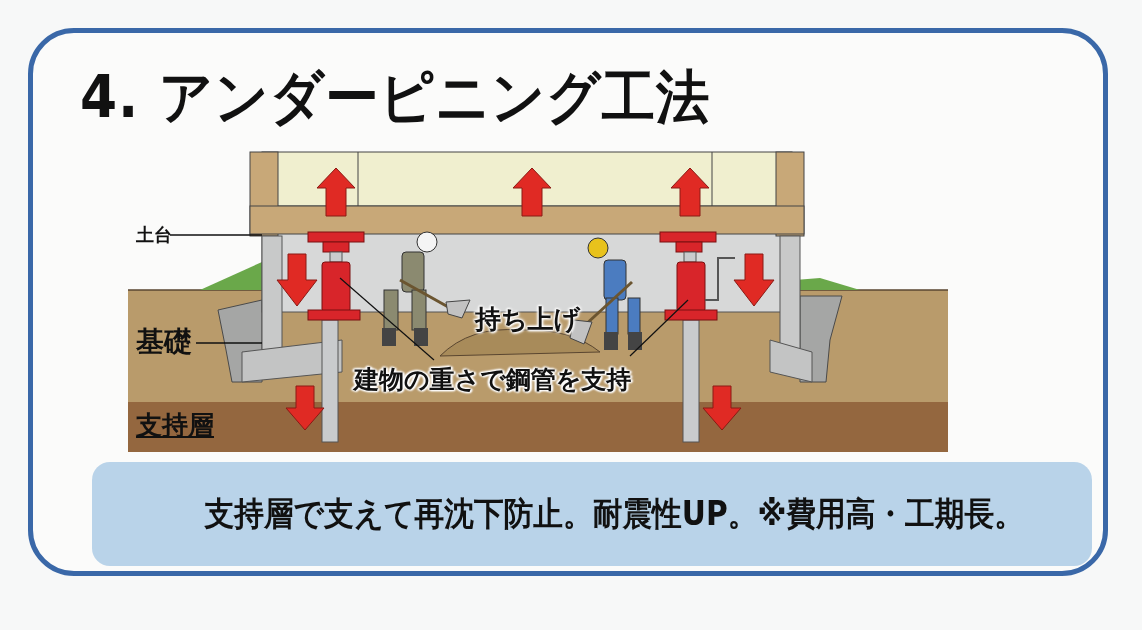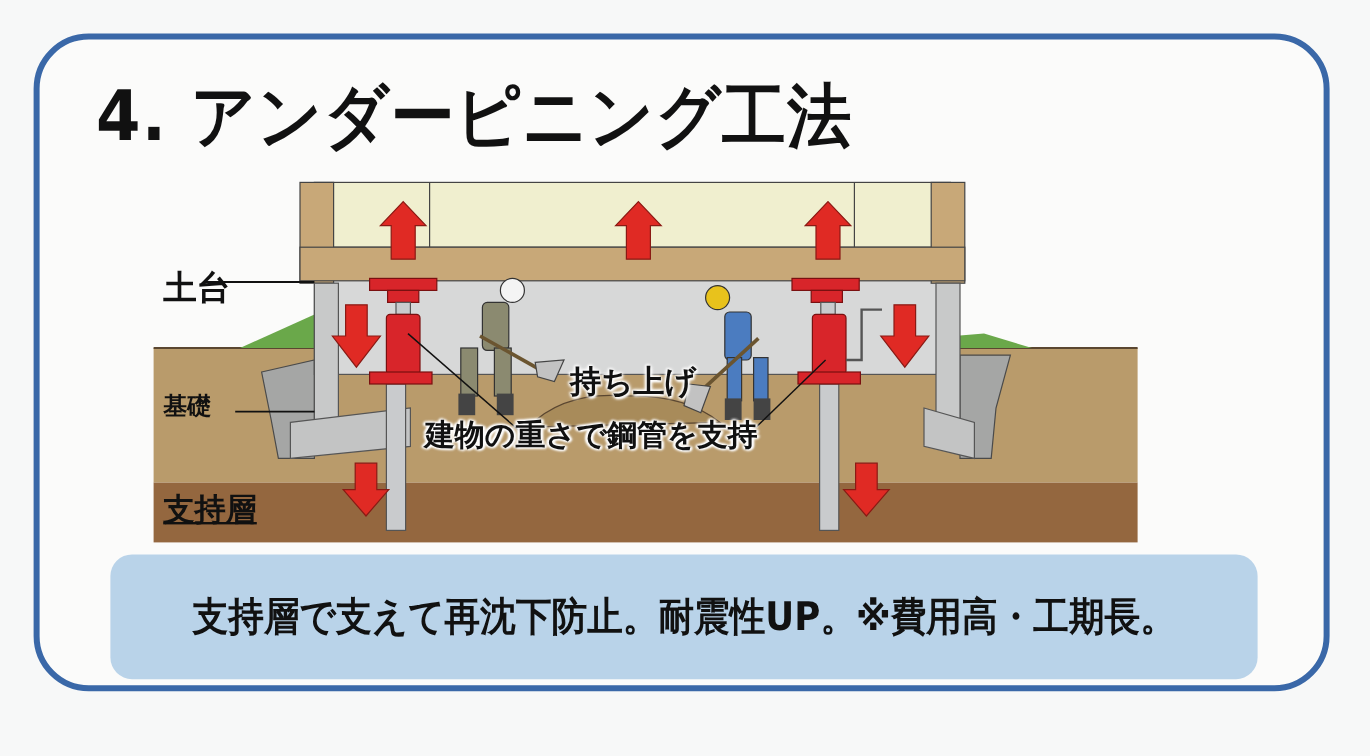--- a/index.html
+++ b/index.html
@@ -1,26 +1,26 @@
 <!DOCTYPE html>
 <html><head>
 <meta charset="utf-8">
 <style>
   html,body{margin:0;padding:0;}
   body{width:1142px;height:630px;background:#f7f8f8;position:relative;overflow:hidden;font-family:"DejaVu Sans","Liberation Sans",sans-serif;}
   .card{position:absolute;left:28px;top:28px;width:1080px;height:548px;border:5px solid #3a68a8;border-radius:46px;background:#fbfbfa;box-sizing:border-box;}
   .title{position:absolute;left:80px;top:68px;font-size:58px;font-weight:bold;color:#111;letter-spacing:1px;line-height:1;white-space:nowrap;transform:scaleX(0.92);transform-origin:left top;}
   .illus{position:absolute;left:0;top:0;}
   .lbl{position:absolute;font-weight:bold;color:#111;white-space:nowrap;line-height:1;}
-  .lbl-dodai{left:136px;top:226px;font-size:28px;}
-  .lbl-kiso{left:136px;top:328px;font-size:20px;}
+  .lbl-dodai{left:136px;top:226px;font-size:18px;}
+  .lbl-kiso{left:136px;top:328px;font-size:28px;}
   .lbl-shiji{left:136px;top:412px;font-size:26px;text-decoration:underline;}
   .lbl-jack{left:475px;top:306px;font-size:26px;color:#111;text-shadow:0 0 3px #fff,0 0 3px #fff,0 0 4px #fff,1px 1px 2px #fff,-1px -1px 2px #fff;}
-  .caption{position:absolute;left:354px;top:347px;font-size:25px;line-height:32px;text-align:center;text-shadow:0 0 3px #fff,0 0 3px #fff,1px 1px 2px #fff,-1px -1px 2px #fff,2px 0 2px #fff,-2px 0 2px #fff;}
-  .summary{position:absolute;left:92px;top:462px;width:956px;height:104px;background:#b9d3e9;border-radius:18px;display:flex;align-items:center;justify-content:center;}
+  .caption{position:absolute;left:354px;top:364px;font-size:25px;line-height:32px;text-align:center;text-shadow:0 0 3px #fff,0 0 3px #fff,1px 1px 2px #fff,-1px -1px 2px #fff,2px 0 2px #fff,-2px 0 2px #fff;}
+  .summary{position:absolute;left:92px;top:462px;width:956px;height:104px;background:#b9d3e9;border-radius:18px;display:flex;align-items:center;justify-content:center;padding-left:44px;}
   .summary span{font-size:33px;font-weight:bold;color:#111;white-space:nowrap;transform:scaleX(0.9);}
 </style>
 </head>
 <body>
 
 <div class="card"></div>
 
 <div class="title">4. アンダーピニング工法</div>
 
 <svg class="illus" width="1142" height="630" viewBox="0 0 1142 630">

